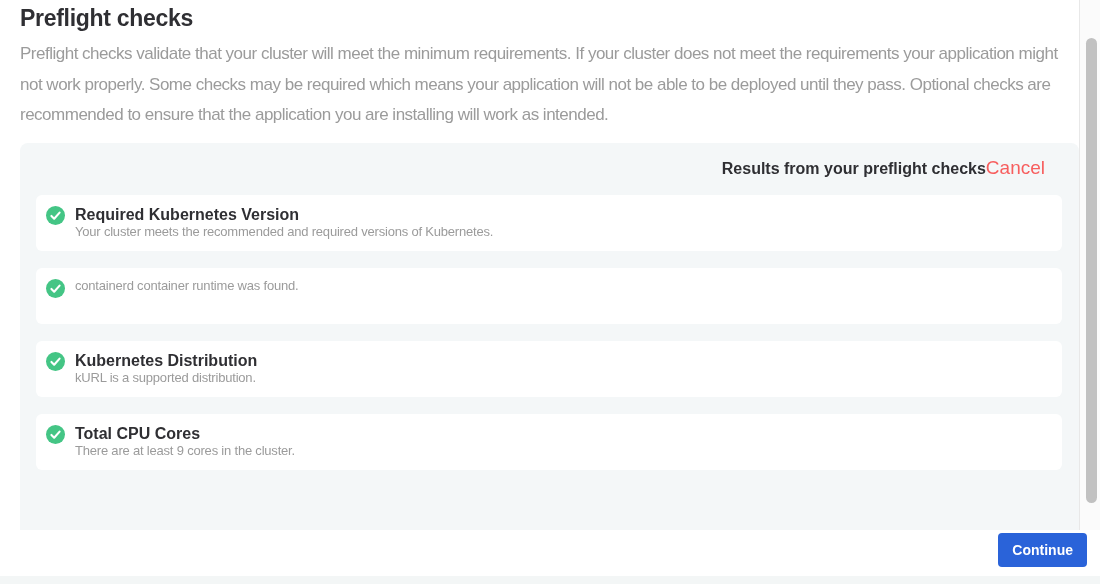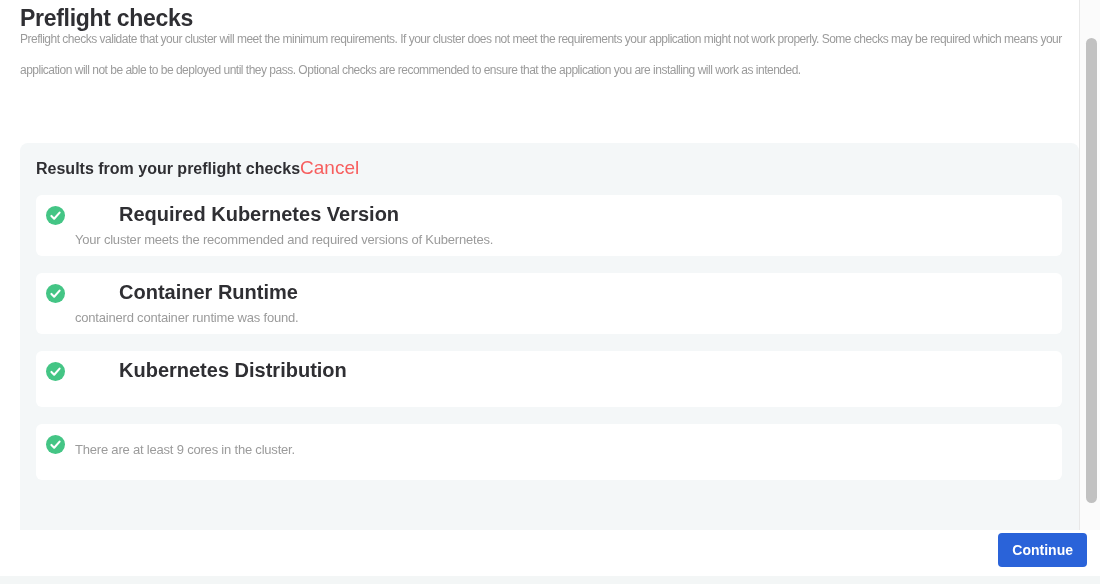--- a/index.html
+++ b/index.html
@@ -23,49 +23,49 @@
   .app{position:relative;width:1100px;height:584px;background:#fff;overflow:hidden;}
 
   
   .scroll-area{position:absolute;left:0;top:0;width:1079px;height:530px;overflow:hidden;}
 
   .page-title{
     position:absolute;left:20px;top:5px;
     font-size:23px;font-weight:bold;color:var(--text-dark);letter-spacing:-0.3px;
   }
   .page-desc{
-    position:absolute;left:20px;top:24px;width:1042px;
-    font-size:12px;line-height:30.5px;color:var(--text-gray);letter-spacing:-0.5px;
+    position:absolute;left:20px;top:39px;width:1042px;
+    font-size:17px;line-height:30.5px;color:var(--text-gray);letter-spacing:-0.5px;
   }
 
   .card{
     position:absolute;left:20px;top:143px;width:1059px;height:600px;
     background:var(--card-bg);border-radius:8px;
     padding:14px 0 0 0;
   }
   .card-header{
-    display:flex;justify-content:flex-start;align-items:baseline;
+    display:flex;justify-content:flex-end;align-items:baseline;
     padding:0 34px 0 16px;
   }
   .card-title{font-size:16px;font-weight:bold;color:var(--text-dark);}
   .cancel-link{font-size:19px;color:var(--danger);cursor:pointer;text-decoration:none;}
 
   .rows{margin-top:16px;padding:0 17px 0 16px;}
   .row{
     display:flex;gap:10px;align-items:flex-start;
     background:#ffffff;border-radius:6px;
     min-height:56px;padding:10px 12px 9px 10px;margin-bottom:17px;
   }
   .row.warn{background:var(--warn-row-bg);}
   .icon{width:19px;height:19px;flex:0 0 19px;margin-top:1px;}
   .icon svg{display:block;width:19px;height:19px;}
   .icon.pass{color:var(--success);}
   .icon.warn{color:var(--warning-icon);}
-  .row-title{font-size:20px;font-weight:bold;color:var(--text-dark);line-height:19px;margin-left:44px;}
-  .row-desc{font-size:13px;color:var(--text-gray);margin-top:8px;line-height:15px;letter-spacing:-0.2px;}
+  .row-title{font-size:16px;font-weight:bold;color:var(--text-dark);line-height:19px;}
+  .row-desc{font-size:13px;color:var(--text-gray);margin-top:0;line-height:15px;letter-spacing:-0.2px;}
   .row.warn .row-desc{color:var(--warning-text);font-weight:bold;}
 
   
   .footer{
     position:absolute;left:0;right:0;top:530px;height:46px;background:#ffffff;z-index:5;
   }
   .continue-btn{
     position:absolute;right:13px;top:3px;height:34px;padding:0 14px;
     background:var(--primary);color:#ffffff;border:none;border-radius:4px;
     font-family:"Liberation Sans", sans-serif;font-size:14px;font-weight:bold;cursor:pointer;
@@ -112,43 +112,44 @@
             </div>
           </div>
           <div class="row">
             <span class="icon pass">
               <svg viewBox="0 0 20 20">
                 <circle cx="10" cy="10" r="10" fill="currentColor"></circle>
                 <path d="M5.7 10.5l2.9 2.9 5.7-6.4" stroke="#fff" stroke-width="2.2" fill="none" stroke-linecap="round" stroke-linejoin="round"></path>
               </svg>
             </span>
             <div class="row-text">
-              <div class="row-title">Container Runtime</div>
               <div class="row-desc">containerd container runtime was found.</div>
             </div>
           </div>
           <div class="row">
             <span class="icon pass">
               <svg viewBox="0 0 20 20">
                 <circle cx="10" cy="10" r="10" fill="currentColor"></circle>
                 <path d="M5.7 10.5l2.9 2.9 5.7-6.4" stroke="#fff" stroke-width="2.2" fill="none" stroke-linecap="round" stroke-linejoin="round"></path>
               </svg>
             </span>
             <div class="row-text">
               <div class="row-title">Kubernetes Distribution</div>
+              <div class="row-desc">kURL is a supported distribution.</div>
             </div>
           </div>
           <div class="row">
             <span class="icon pass">
               <svg viewBox="0 0 20 20">
                 <circle cx="10" cy="10" r="10" fill="currentColor"></circle>
                 <path d="M5.7 10.5l2.9 2.9 5.7-6.4" stroke="#fff" stroke-width="2.2" fill="none" stroke-linecap="round" stroke-linejoin="round"></path>
               </svg>
             </span>
             <div class="row-text">
+              <div class="row-title">Total CPU Cores</div>
               <div class="row-desc">There are at least 9 cores in the cluster.</div>
             </div>
           </div>
         </div>
     </section>
   </div>
 
   <div class="footer">
     <button class="continue-btn">Continue</button>
   </div>

